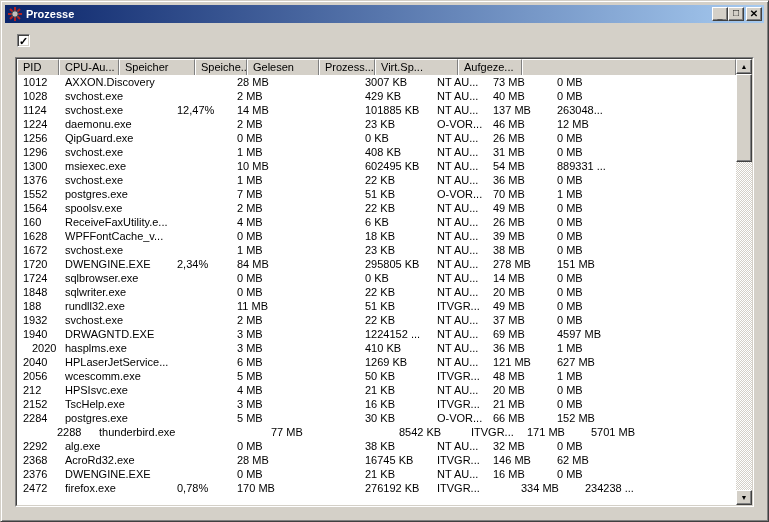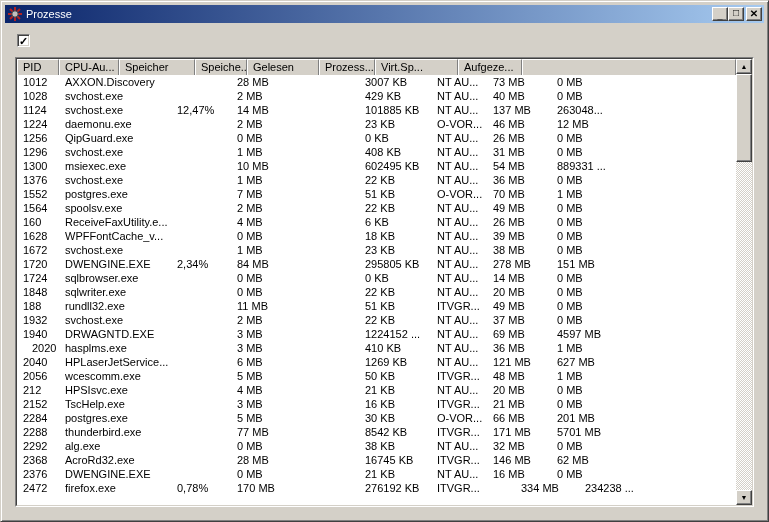--- a/index.html
+++ b/index.html
@@ -27,21 +27,21 @@
     height: 18px;
     flex: 0 0 18px;
     background: linear-gradient(to right, #0a246a, #a6caf0);
     display: flex;
     align-items: center;
     padding: 0 2px 0 3px;
     color: #ffffff;
   }
   .app-icon { width: 14px; height: 14px; margin-right: 4px; display: inline-block; }
   .title-text {
-    font-weight: normal;
+    font-weight: bold;
     font-size: 11px;
     flex: 1;
     white-space: nowrap;
     overflow: hidden;
   }
   .tb-buttons { display: flex; align-items: center; }
   .tbtn {
     width: 16px; height: 14px;
     background: #d4d0c8;
     border: 1px solid;
@@ -490,24 +490,24 @@
               </div>
               <div class="lrow">
                 <div class="lcell" style="width: 42px;">2284</div>
                 <div class="lcell" style="width: 112px;">postgres.exe</div>
                 <div class="lcell" style="width: 60px;"></div>
                 <div class="lcell" style="width: 76px;">5 MB</div>
                 <div class="lcell" style="width: 52px;"></div>
                 <div class="lcell" style="width: 72px;">30 KB</div>
                 <div class="lcell" style="width: 56px;">O-VOR...</div>
                 <div class="lcell" style="width: 64px;">66 MB</div>
-                <div class="lcell" style="width: 64px;">201 MB</div>
-              </div>
-              <div class="lrow">
-                <div class="lcell" style="width: 42px;">2288</div>
+                <div class="lcell" style="width: 64px;">152 MB</div>
+              </div>
+              <div class="lrow">
+                <div class="lcell" style="width: 42px; margin-left: 34px;">2288</div>
                 <div class="lcell" style="width: 112px;">thunderbird.exe</div>
                 <div class="lcell" style="width: 60px;"></div>
                 <div class="lcell" style="width: 76px;">77 MB</div>
                 <div class="lcell" style="width: 52px;"></div>
                 <div class="lcell" style="width: 72px;">8542 KB</div>
                 <div class="lcell" style="width: 56px;">ITVGR...</div>
                 <div class="lcell" style="width: 64px;">171 MB</div>
                 <div class="lcell" style="width: 64px;">5701 MB</div>
               </div>
               <div class="lrow">

